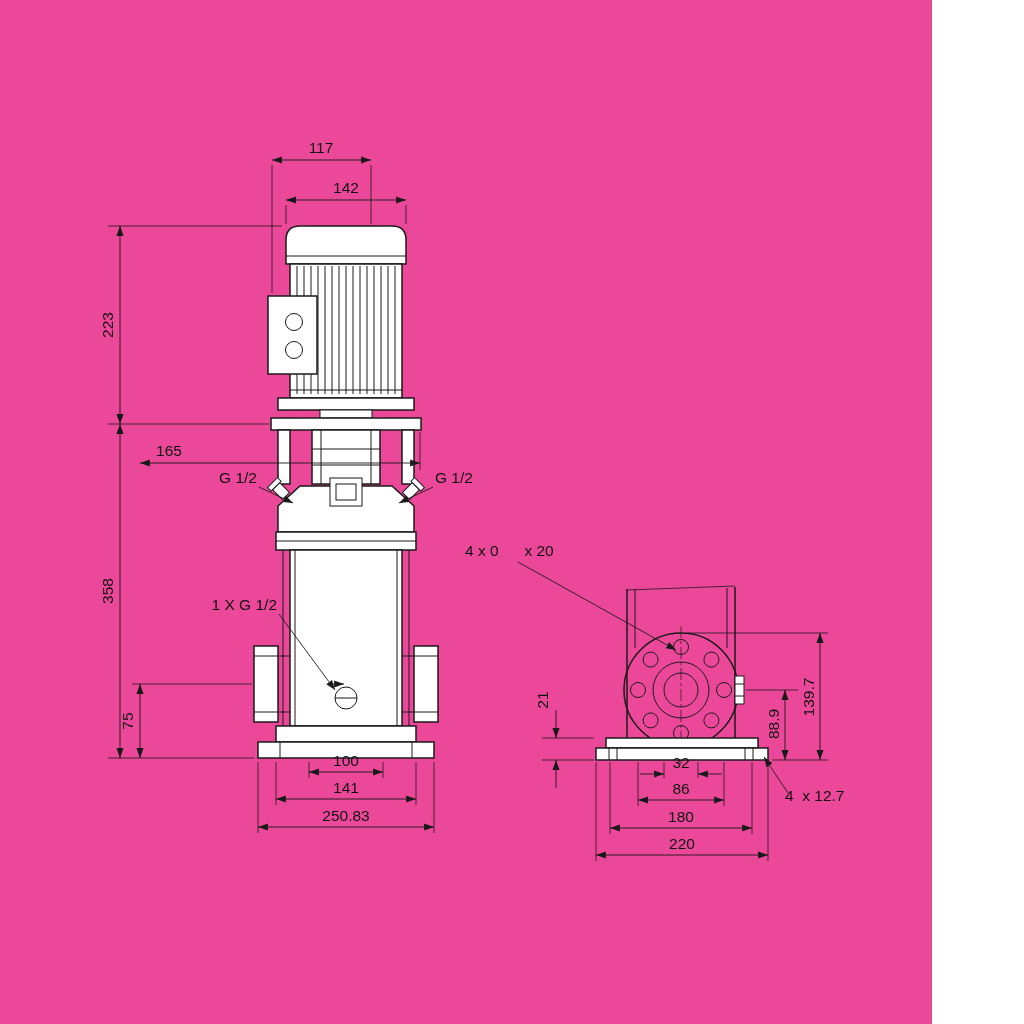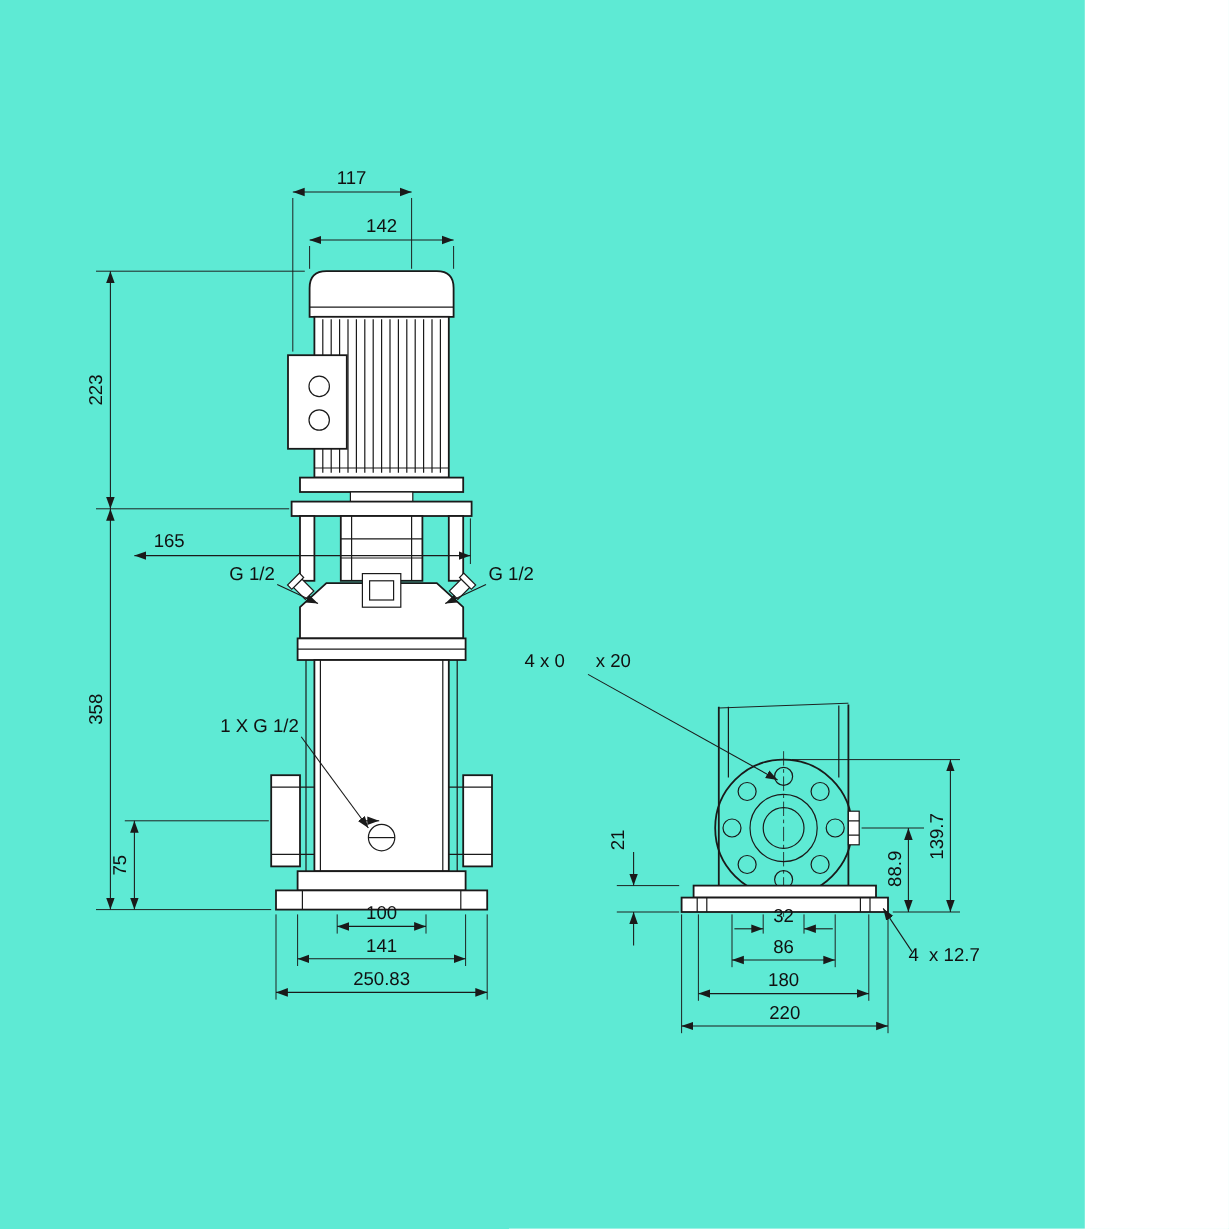--- a/index.html
+++ b/index.html
@@ -1,16 +1,16 @@
 <!DOCTYPE html>
 <html><head>
 <meta charset="utf-8">
 <style>
   html,body{margin:0;padding:0;background:#ffffff;}
-  .stage{width:904px;height:1024px;background:#5eead4;position:relative;overflow:hidden;}
+  .stage{width:904px;height:1024px;background:#ec4899;position:relative;overflow:hidden;padding-left:28px;}
   svg{display:block;}
   svg text{font-family:"Liberation Sans","DejaVu Sans",sans-serif;font-size:15.5px;fill:#111;}
   .outline{fill:none;stroke:#1a1a1a;stroke-width:1.5;}
   .outlinef{fill:#ffffff;stroke:#1a1a1a;stroke-width:1.5;}
   .detail{fill:none;stroke:#1a1a1a;stroke-width:1;}
   .detailf{fill:#ffffff;stroke:#1a1a1a;stroke-width:1;}
   .dim{fill:none;stroke:#1a1a1a;stroke-width:0.9;}
   .ext{fill:none;stroke:#1a1a1a;stroke-width:0.8;}
   .cl{fill:none;stroke:#1a1a1a;stroke-width:0.7;stroke-dasharray:12 3 3 3;}
 </style>

